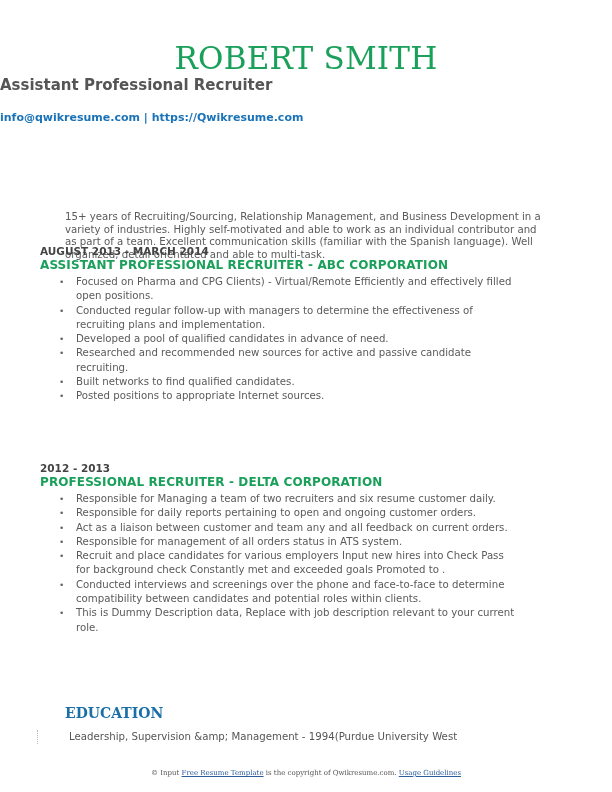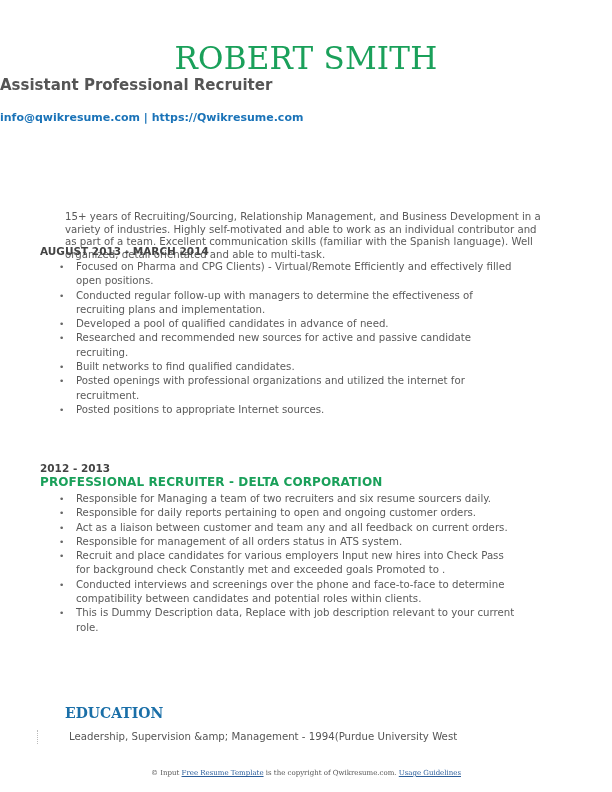--- a/index.html
+++ b/index.html
@@ -47,36 +47,36 @@
   <div class="contact">
     <span>info@qwikresume.com</span>
     <span class="sep">|</span>
     <span>https://Qwikresume.com</span>
   </div>
 
   <div class="summary">15+ years of Recruiting/Sourcing, Relationship Management, and Business Development in a variety of industries. Highly self-motivated and able to work as an individual contributor and as part of a team. Excellent communication skills (familiar with the Spanish language). Well organized, detail orientated and able to multi-task.</div>
 
   <div class="job job1">
     <div class="date">AUGUST 2013 - MARCH 2014</div>
+    <div class="role">ASSISTANT PROFESSIONAL RECRUITER - ABC CORPORATION</div>
     <ul>
       <li>Focused on Pharma and CPG Clients) - Virtual/Remote Efficiently and effectively filled open positions.</li>
       <li>Conducted regular follow-up with managers to determine the effectiveness of recruiting plans and implementation.</li>
       <li>Developed a pool of qualified candidates in advance of need.</li>
       <li>Researched and recommended new sources for active and passive candidate recruiting.</li>
       <li>Built networks to find qualified candidates.</li>
-      <li>Posted openings with professional organizations and utilized the internet for recruitment.</li>
       <li>Posted positions to appropriate Internet sources.</li>
     </ul>
   </div>
 
   <div class="job job2">
     <div class="date">2012 - 2013</div>
     <div class="role">PROFESSIONAL RECRUITER - DELTA CORPORATION</div>
     <ul>
-      <li>Responsible for Managing a team of two recruiters and six resume sourcers daily.</li>
+      <li>Responsible for Managing a team of two recruiters and six resume customer daily.</li>
       <li>Responsible for daily reports pertaining to open and ongoing customer orders.</li>
       <li>Act as a liaison between customer and team any and all feedback on current orders.</li>
       <li>Responsible for management of all orders status in ATS system.</li>
       <li>Recruit and place candidates for various employers Input new hires into Check Pass for background check Constantly met and exceeded goals Promoted to .</li>
       <li>Conducted interviews and screenings over the phone and face-to-face to determine compatibility between candidates and potential roles within clients.</li>
       <li>This is Dummy Description data, Replace with job description relevant to your current role.</li>
     </ul>
   </div>
 
   <div class="edu-head">EDUCATION</div>

